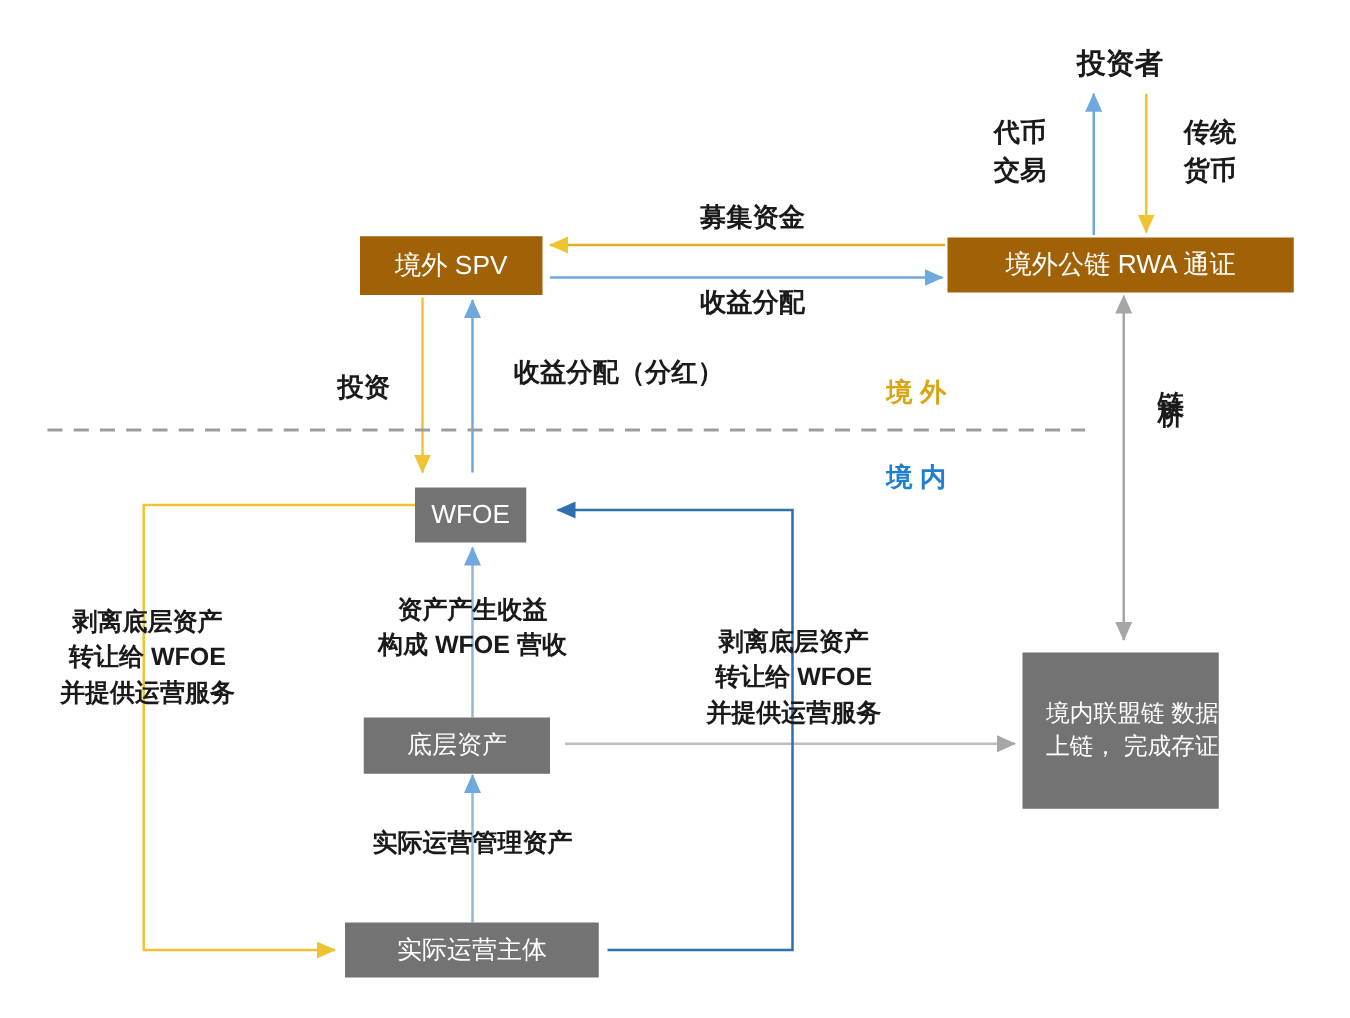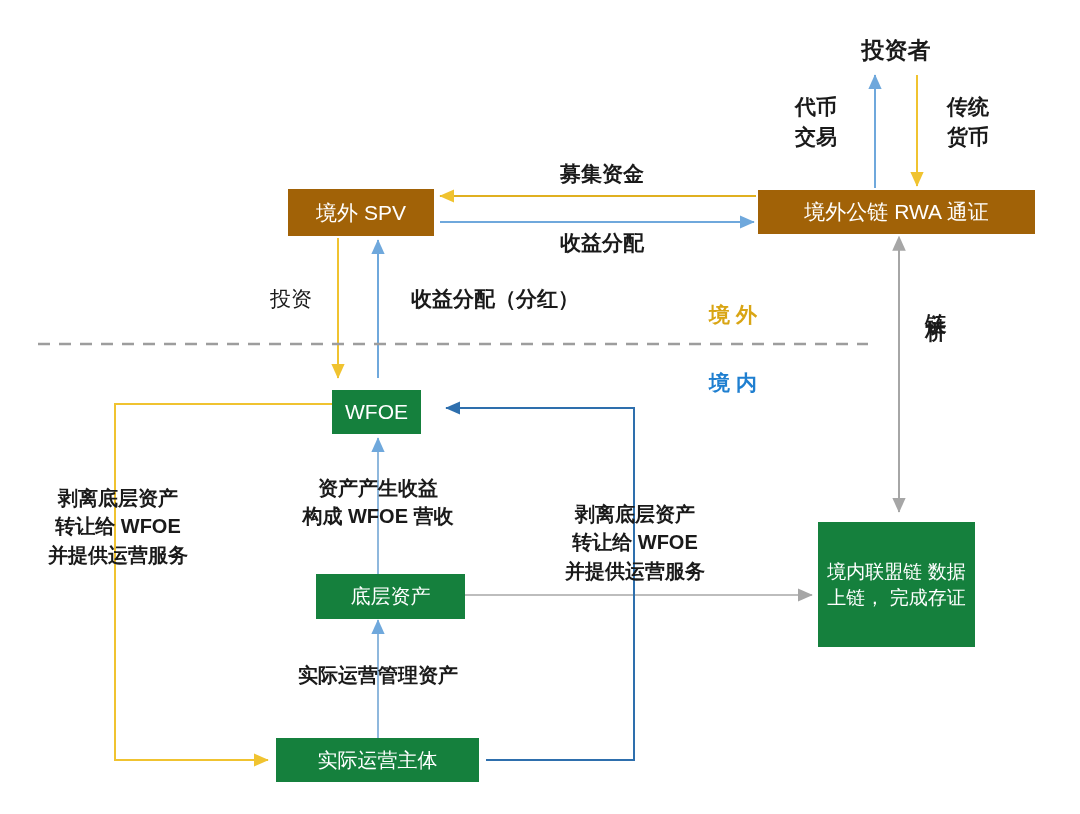--- a/index.html
+++ b/index.html
@@ -20,21 +20,21 @@
     position:absolute;
     display:flex;
     align-items:center;
     justify-content:center;
     text-align:center;
     color:#ffffff;
     box-sizing:border-box;
     line-height:1.32;
   }
   .node.gold{background:#a16207;}
-  .node.blue{background:#15803d;}
+  .node.blue{background:#737373;text-align:right;}
 
   .lbl{
     position:absolute;
     color:#1a1a1a;
     text-align:center;
     line-height:1.42;
     white-space:pre-line;
     box-sizing:border-box;
   }
   .lbl.gold-t{color:#d9a514;}
@@ -103,21 +103,21 @@
   </div>
 
   <div class="node gold" style="left:758px;top:190px;width:277px;height:44px;font-size:21px;">
     <span>境外公链 RWA 通证</span>
   </div>
 
   <div class="node blue" style="left:332px;top:390px;width:89px;height:44px;font-size:21px;">
     <span>WFOE</span>
   </div>
 
-  <div class="node blue" style="left:316px;top:574px;width:149px;height:45px;font-size:20px;">
+  <div class="node blue" style="left:291px;top:574px;width:149px;height:45px;font-size:20px;">
     <span>底层资产</span>
   </div>
 
   <div class="node blue" style="left:276px;top:738px;width:203px;height:44px;font-size:20px;">
     <span>实际运营主体</span>
   </div>
 
   <div class="node blue" style="left:818px;top:522px;width:157px;height:125px;font-size:19px;">
     <span>境内联盟链
 数据上链，
@@ -129,21 +129,21 @@
   <div class="lbl" style="left:778px;top:92px;width:76px;font-size:21px;font-weight:600;">代币
 交易</div>
 
   <div class="lbl" style="left:930px;top:92px;width:76px;font-size:21px;font-weight:600;">传统
 货币</div>
 
   <div class="lbl" style="left:492px;top:160px;width:220px;font-size:21px;font-weight:600;font-family:Liberation Serif, serif;">募集资金</div>
 
   <div class="lbl" style="left:492px;top:228px;width:220px;font-size:21px;font-weight:600;">收益分配</div>
 
-  <div class="lbl" style="left:236px;top:284px;width:110px;font-size:21px;font-weight:400;">投资</div>
+  <div class="lbl" style="left:236px;top:296px;width:110px;font-size:21px;font-weight:700;">投资</div>
 
   <div class="lbl" style="left:390px;top:284px;width:210px;font-size:21px;font-weight:700;">收益分配（分红）</div>
 
   <div class="lbl gold-t" style="left:668px;top:300px;width:130px;font-size:21px;font-weight:700;">境 外</div>
 
   <div class="lbl blue-t" style="left:668px;top:368px;width:130px;font-size:21px;font-weight:600;">境 内</div>
 
   <div class="lbl vert" style="left:918px;top:296px;font-size:21px;font-weight:600;">链桥</div>
 
   <div class="lbl" style="left:272px;top:474px;width:212px;font-size:20px;font-weight:600;">资产产生收益

